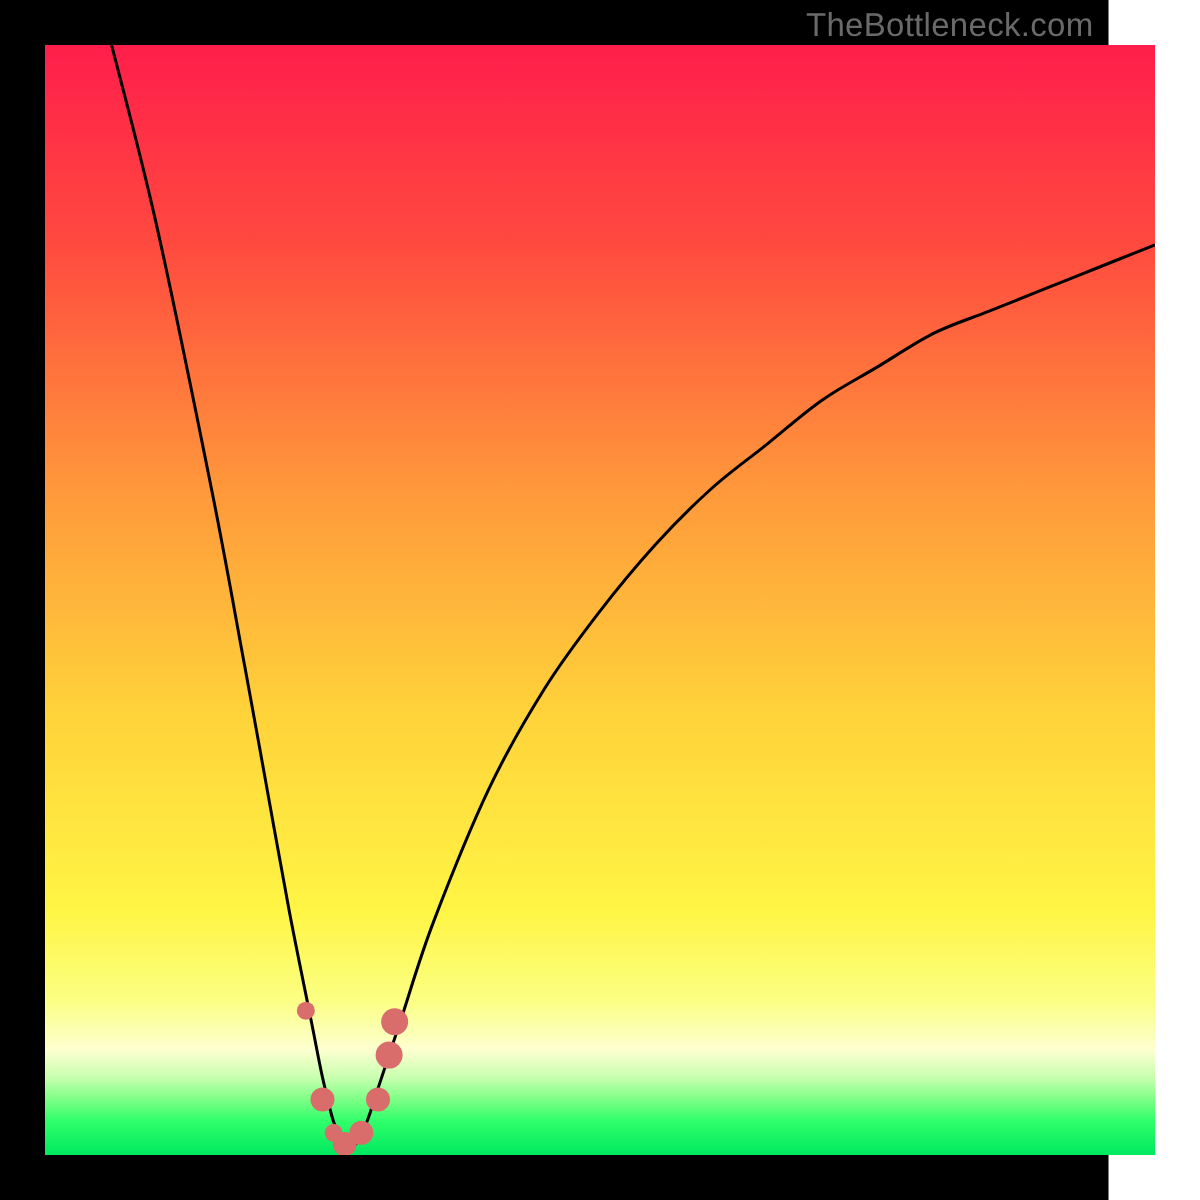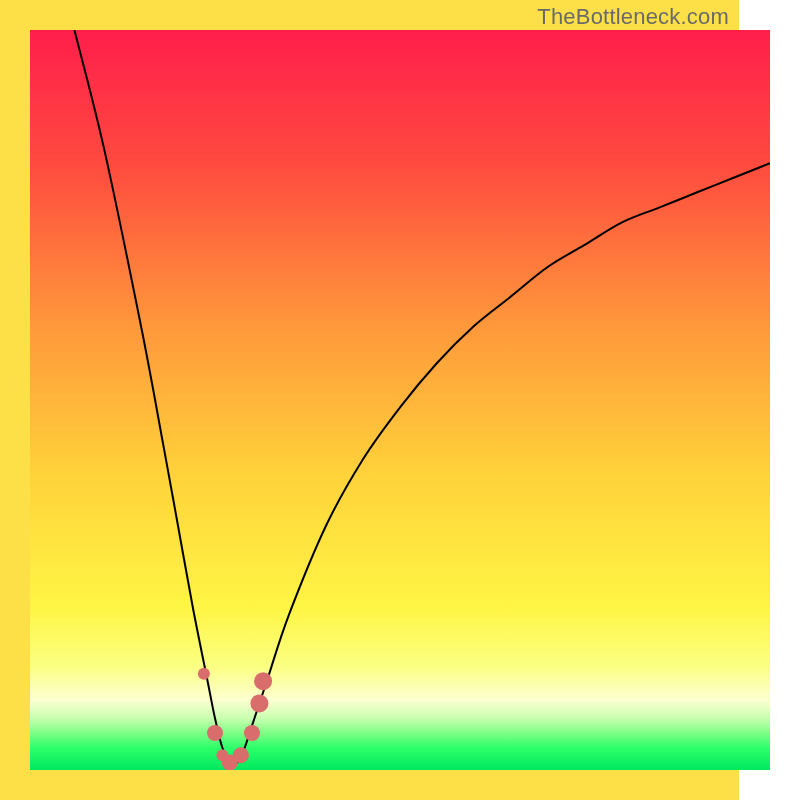--- a/index.html
+++ b/index.html
@@ -7,21 +7,21 @@
     padding: 0;
     width: 800px;
     height: 800px;
     overflow: hidden;
     font-family: Arial, Helvetica, sans-serif;
   }
   .frame {
     position: relative;
     width: 739px;
     height: 800px;
-    background: #fde047;
+    background: #000000;
     box-sizing: border-box;
   }
   .plot-area {
     position: absolute;
     left: 30px;
     top: 30px;
     width: 740px;
     height: 740px;
     overflow: hidden;
   }

